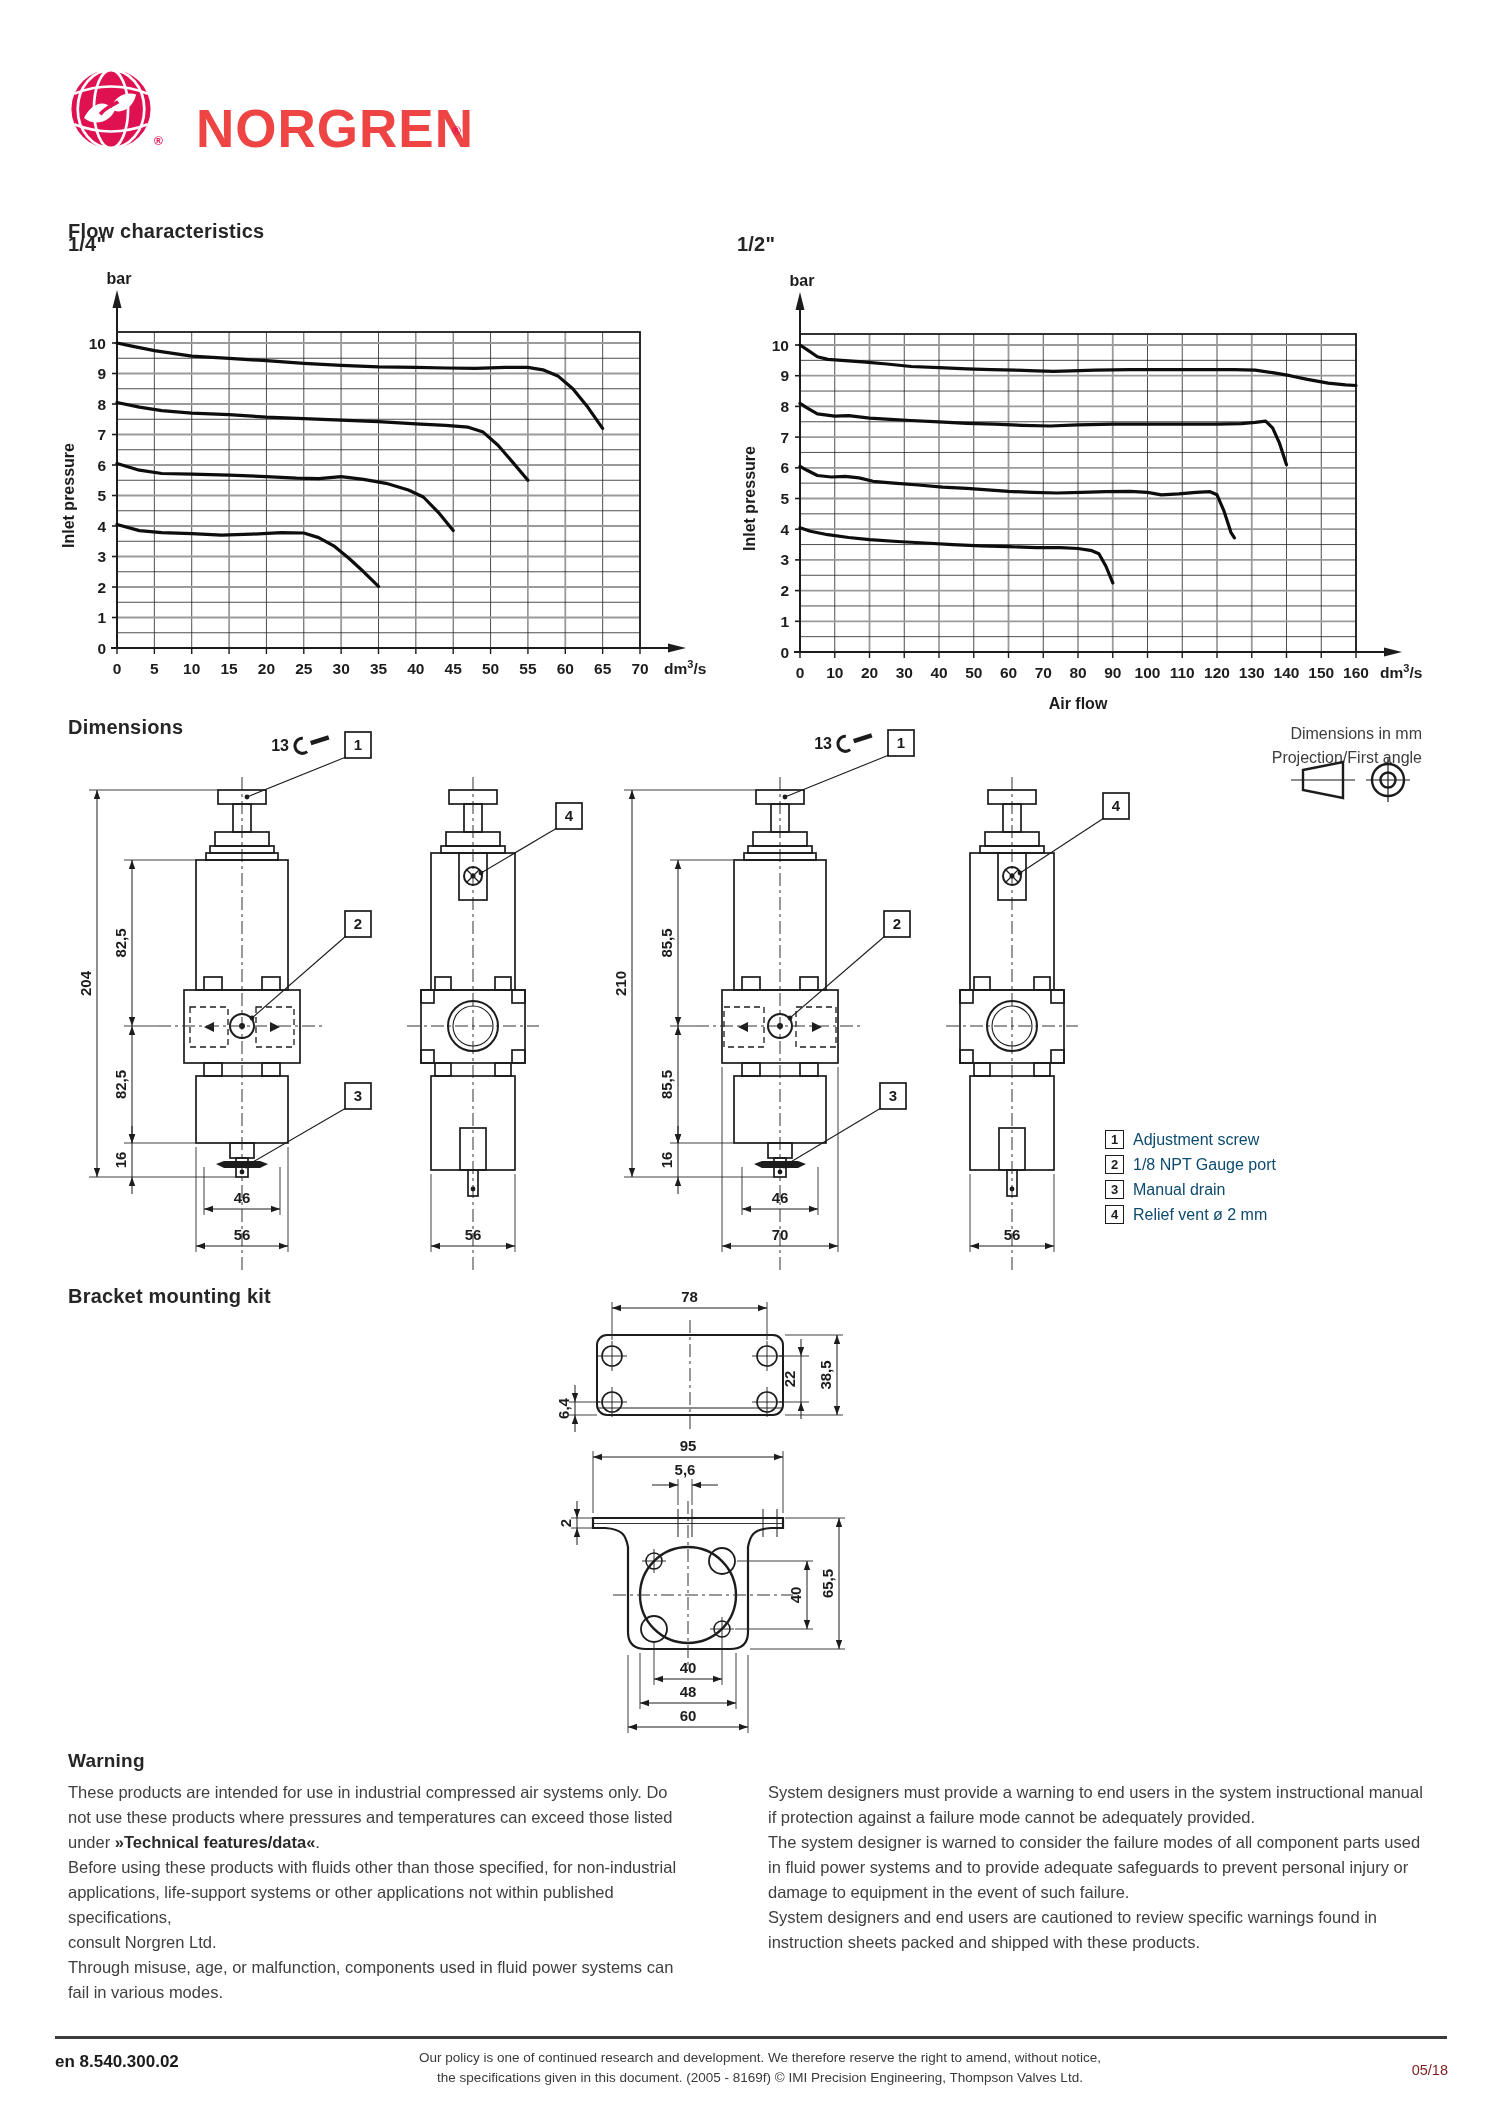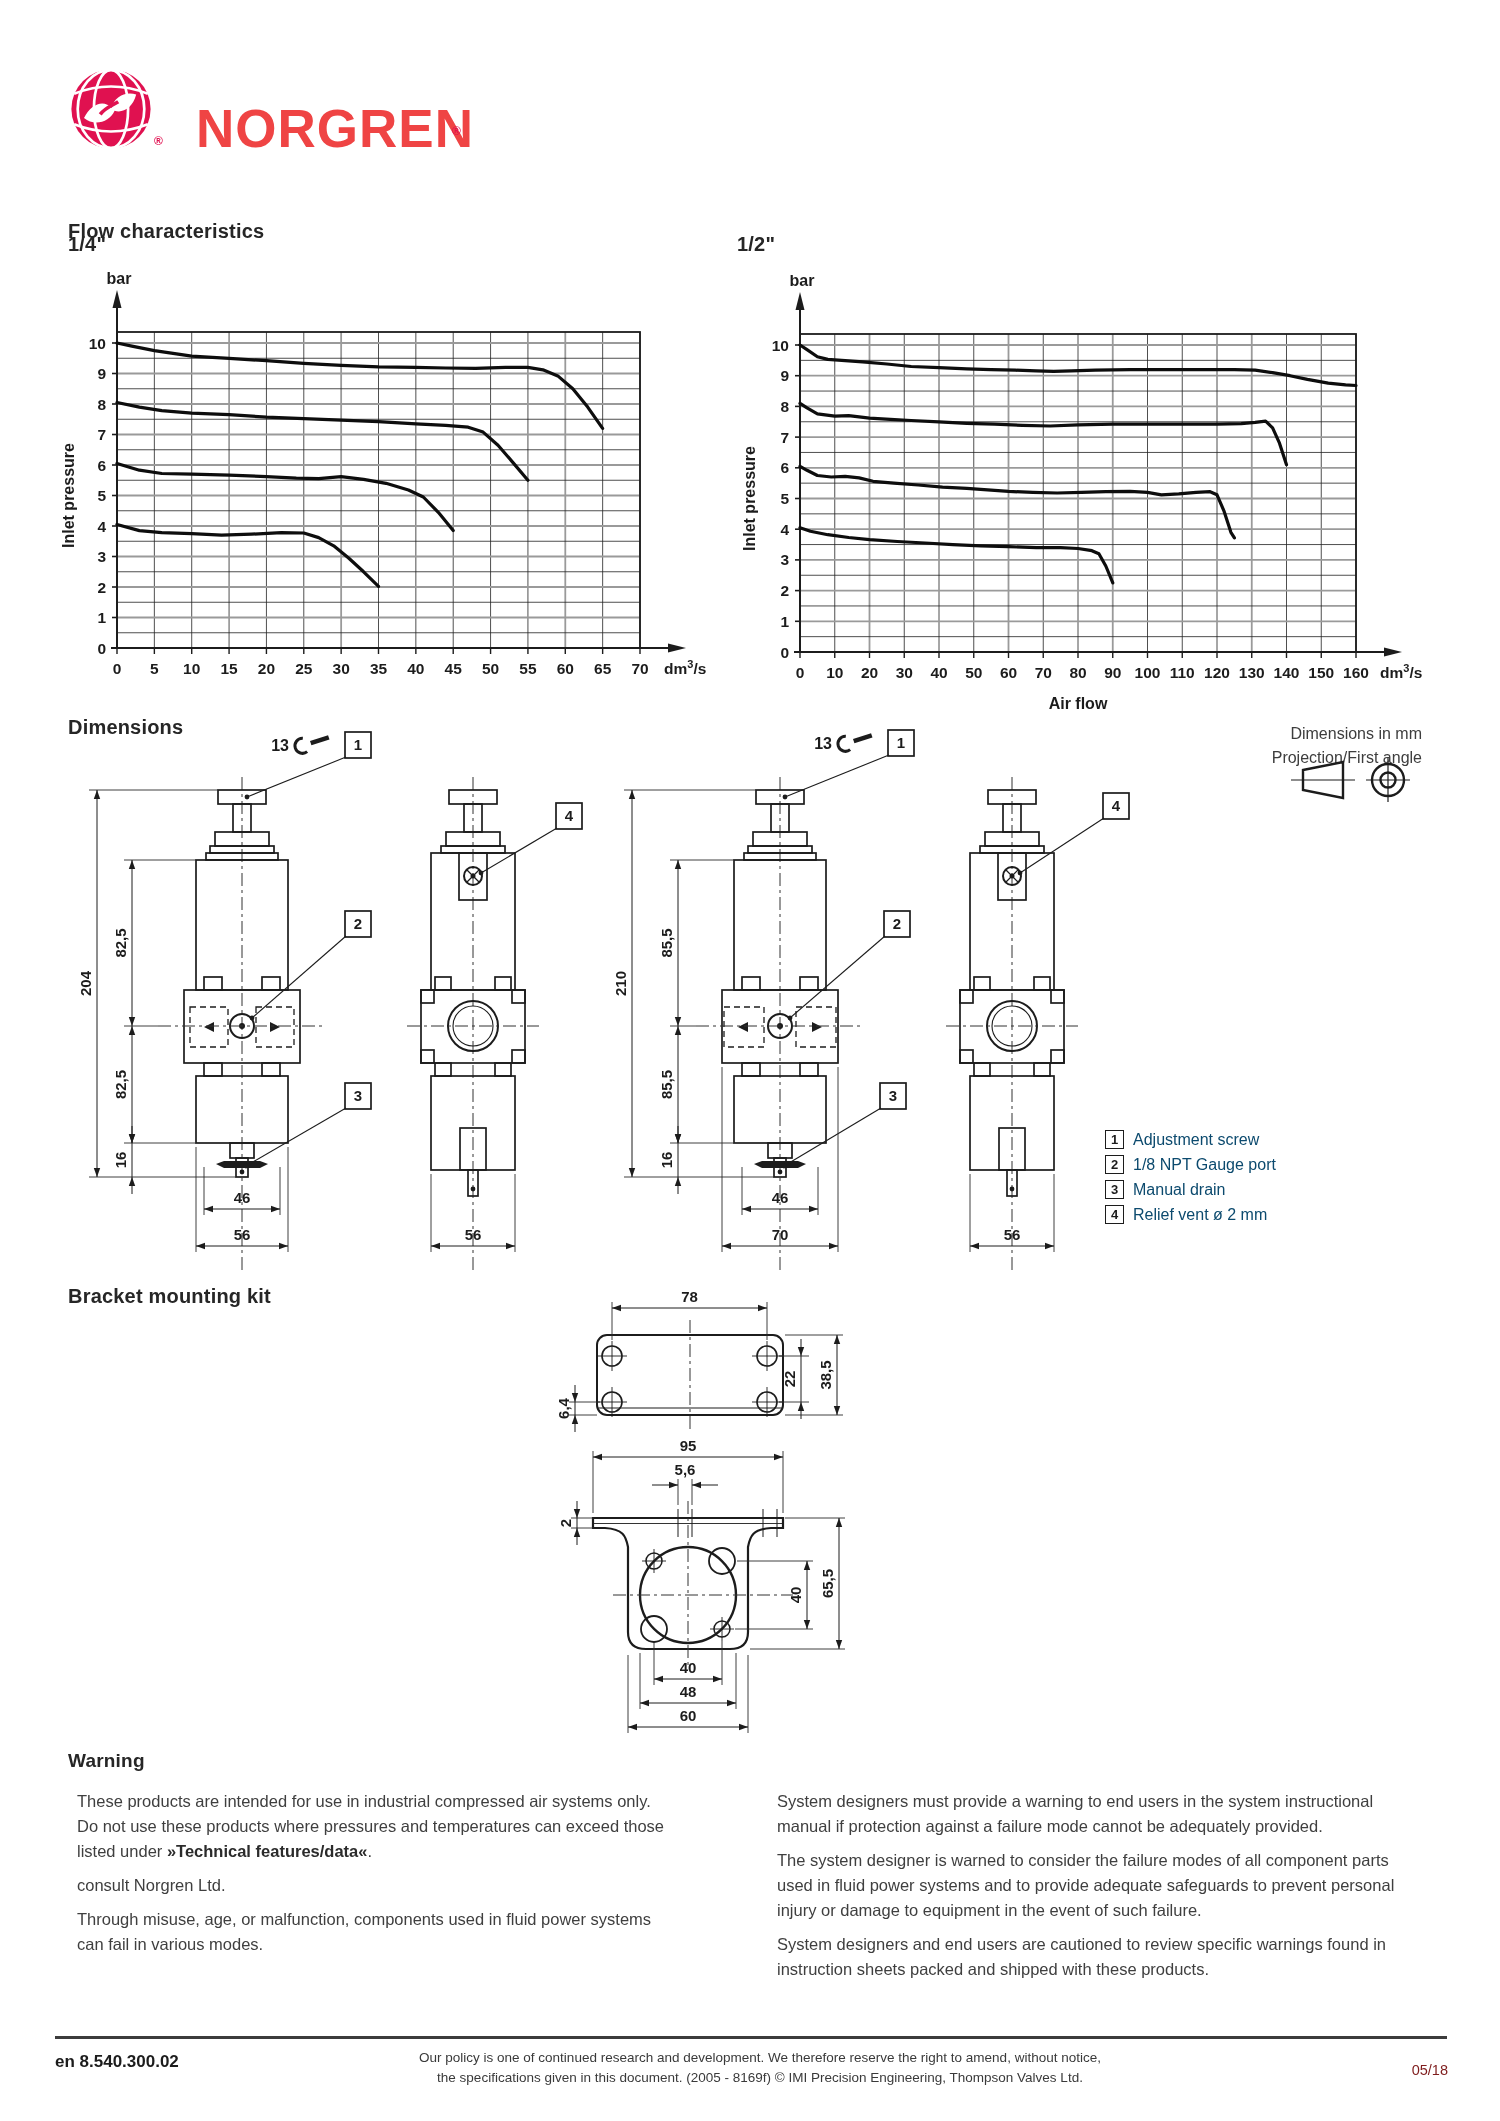--- a/index.html
+++ b/index.html
@@ -8,21 +8,21 @@
   .abs{position:absolute;}
   .h1{font-size:20px;font-weight:bold;color:#262626;letter-spacing:.2px;}
   .brand{font-size:53px;font-weight:bold;letter-spacing:1px;}
   .reg{font-size:12px;font-weight:bold;}
   .note{font-size:16px;color:#3d3d3d;text-align:right;line-height:24px;}
   .lrow{display:flex;align-items:center;height:25px;}
   .lbox{display:inline-flex;align-items:center;justify-content:center;width:17px;height:17px;
         border:1.6px solid #1c1c1c;font-size:13px;font-weight:bold;margin-right:9px;flex:0 0 auto;}
   .ltxt{font-size:16px;color:#0c4a6e;}
   .wcol{font-size:16.5px;line-height:25px;color:#3f3f3f;}
-  .wcol p{margin:9px;}
+  .wcol p{margin:0;}
   .wcol b{color:#2b2b2b;}
   .fdoc{font-size:17px;font-weight:bold;color:#1c1c1c;}
   .fpol{font-size:13.5px;line-height:20px;color:#3a3a3a;text-align:center;}
   .fdate{font-size:14.5px;color:#7f1d1d;text-align:right;}
   svg{display:block;}
 </style>
 </head>
 <body>
 
 <div id="page">
@@ -623,20 +623,21 @@
       <line x1="203" y1="242" x2="203" y2="320" stroke="#2a2a2a" stroke-width="0.9"></line>
       <line x1="83" y1="314" x2="203" y2="314" stroke="#1c1c1c" stroke-width="1"></line>
       <polygon points="83,314 92,310.8 92,317.2" fill="#1c1c1c" stroke="none"></polygon>
       <polygon points="203,314 194,310.8 194,317.2" fill="#1c1c1c" stroke="none"></polygon>
       <text x="143" y="308" font-size="15" font-family="&quot;Liberation Sans&quot;,sans-serif" font-weight="bold" fill="#1c1c1c" text-anchor="middle">60</text>
     </svg>
 
   <div class="abs h1" style="left:68px;top:1750px;font-size:19px;">Warning</div>
   <div class="abs wcol" style="left:68px;top:1780px;width:612px;">
     <p><span>These products are intended for use in industrial compressed air systems only. Do not use these products where pressures and temperatures can exceed those listed under </span><b>»Technical features/data«</b><span>.</span></p>
+    <p>Before using these products with fluids other than those specified, for non-industrial applications, life-support systems or other applications not within published specifications,</p>
     <p>consult Norgren Ltd.</p>
     <p>Through misuse, age, or malfunction, components used in fluid power systems can fail in various modes.</p>
   </div>
   <div class="abs wcol" style="left:768px;top:1780px;width:660px;">
     <p>System designers must provide a warning to end users in the system instructional manual if protection against a failure mode cannot be adequately provided.</p>
     <p>The system designer is warned to consider the failure modes of all component parts used in fluid power systems and to provide adequate safeguards to prevent personal injury or damage to equipment in the event of such failure.</p>
     <p>System designers and end users are cautioned to review specific warnings found in instruction sheets packed and shipped with these products.</p>
   </div>
 
   <div class="abs" style="left:55px;top:2036px;width:1392px;height:3px;background:#3c3c3c;"></div>

